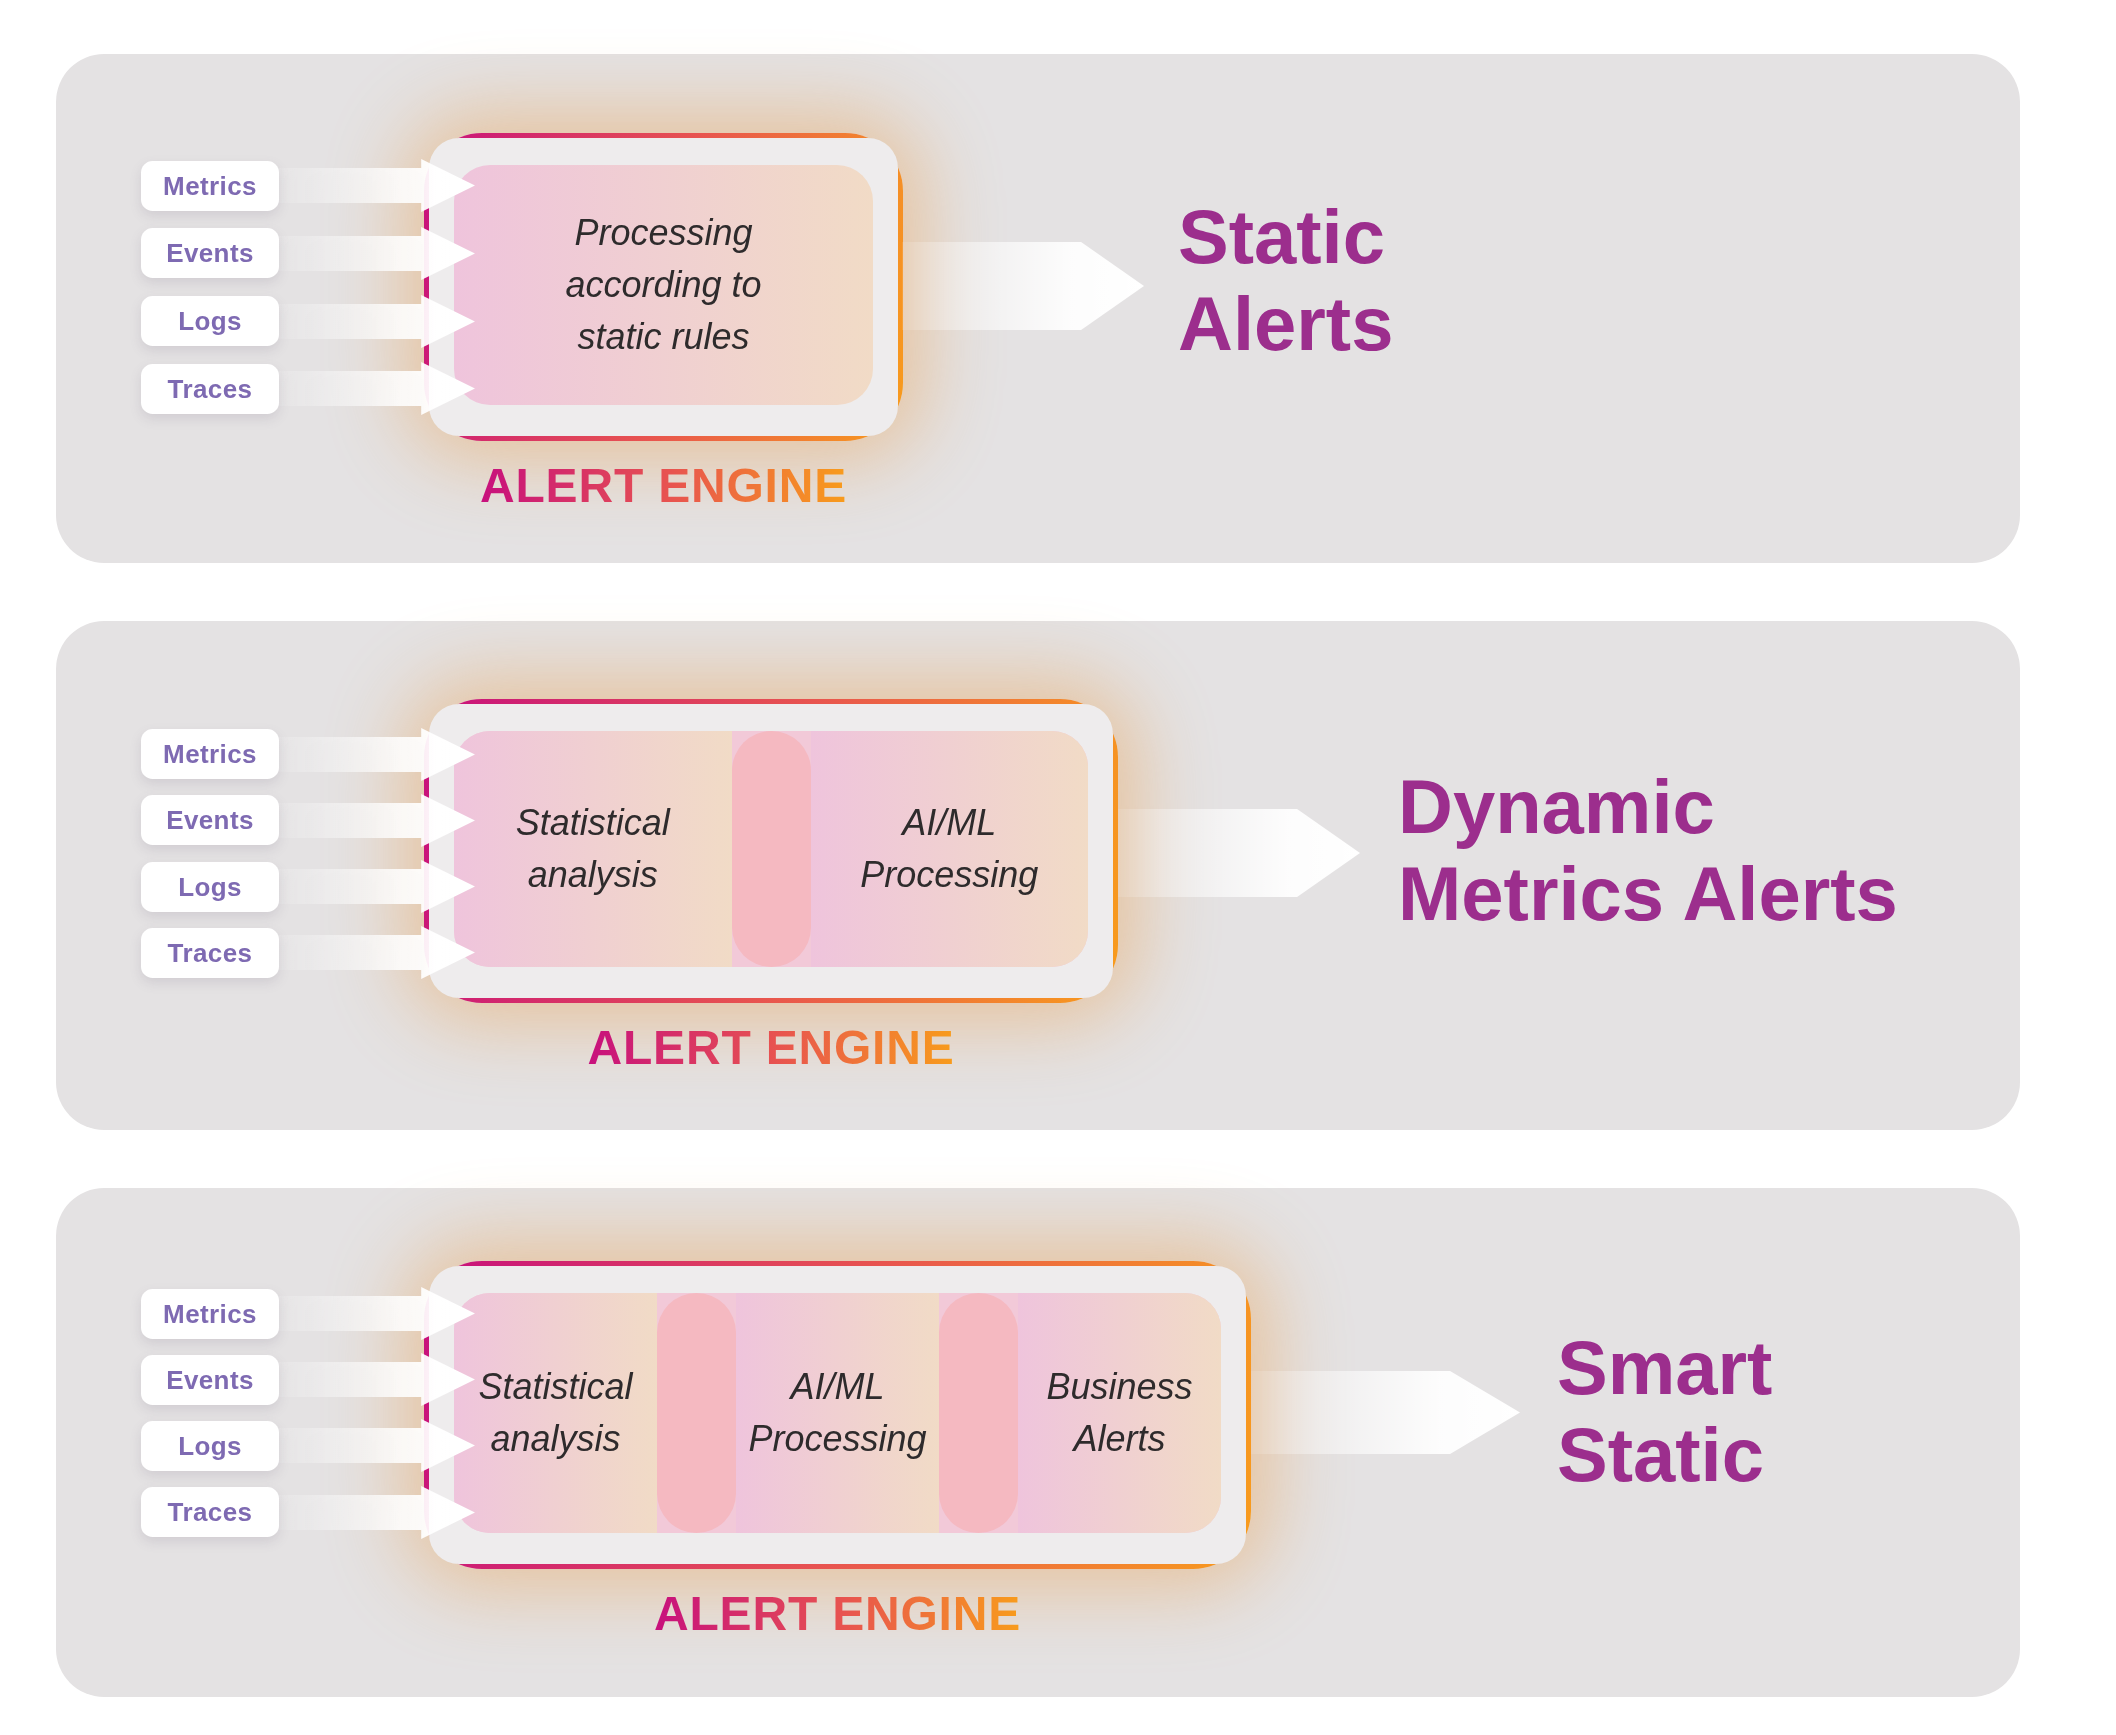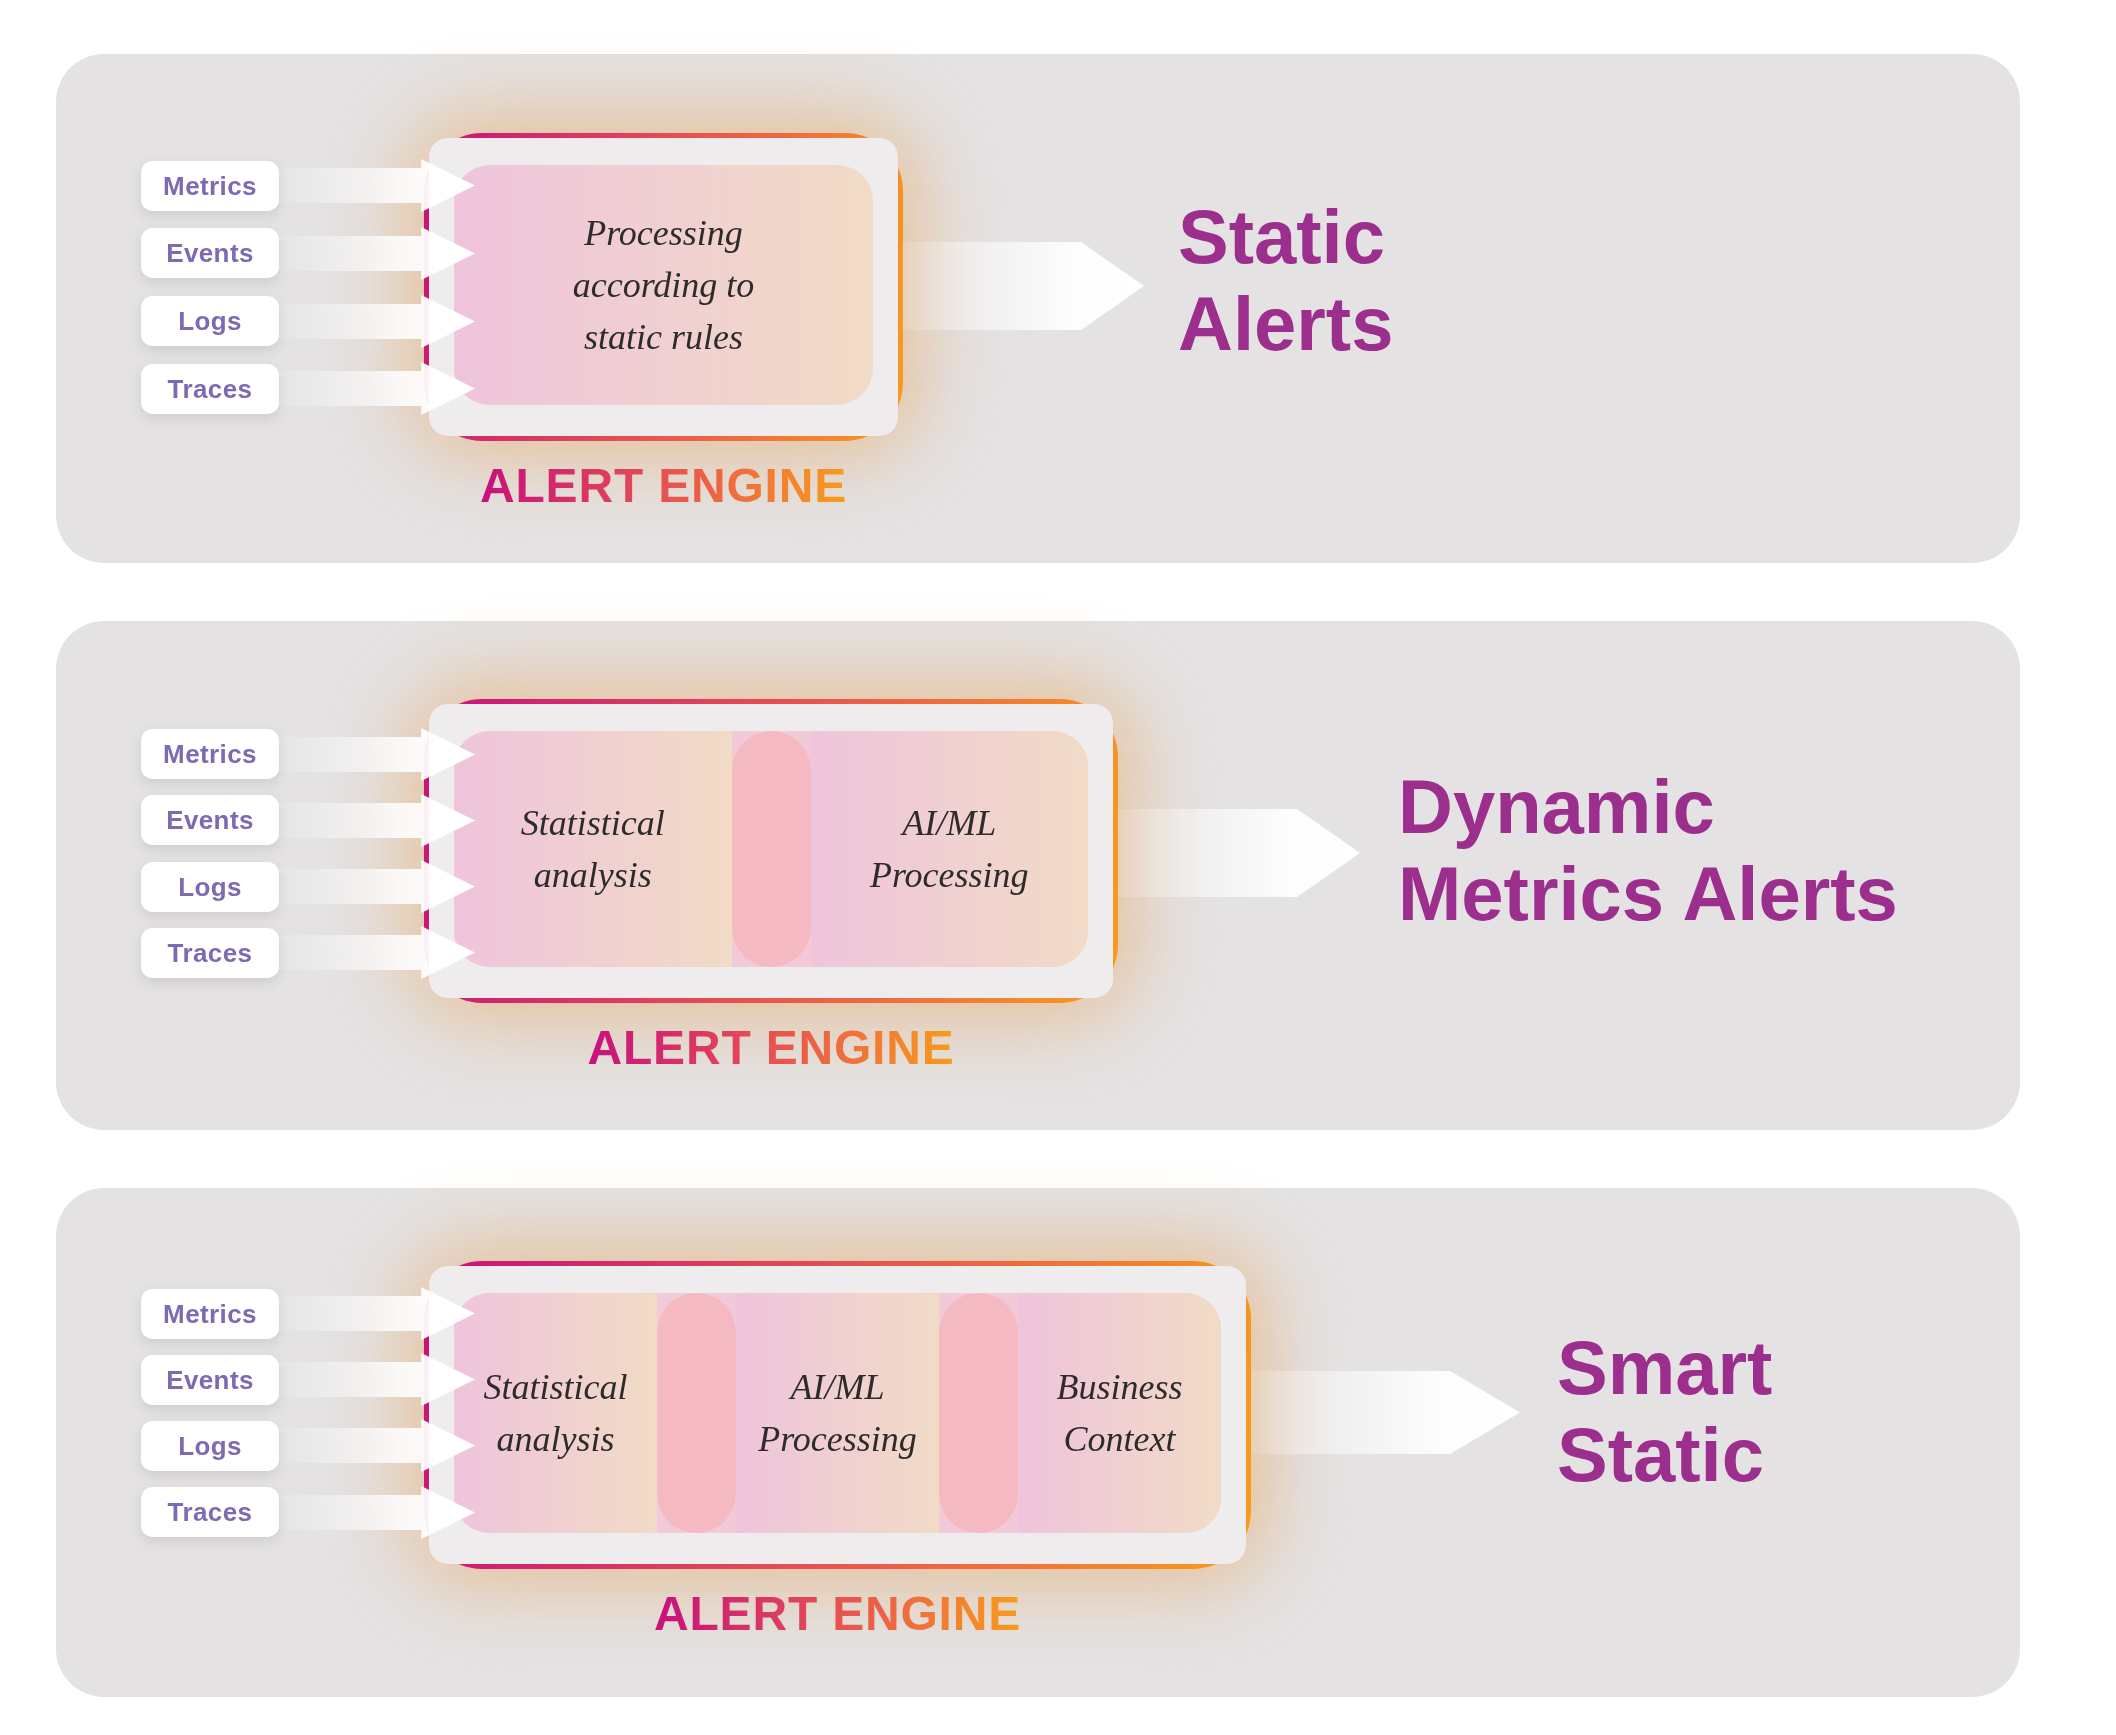--- a/index.html
+++ b/index.html
@@ -27,24 +27,23 @@
     clip-path:polygon(0 17%,74% 17%,74% 0,100% 50%,74% 100%,74% 83%,0 83%);
     filter:drop-shadow(0 6.6px 8.3px rgba(0,0,0,.06));
   }
   .engine{
     position:absolute;border-radius:58px;padding:5px;box-sizing:border-box;
     background:linear-gradient(100deg,var(--gradient_start) 0%,var(--gradient_mid) 52%,var(--gradient_end) 100%);
     box-shadow:0 0 74px 21.5px rgba(234,152,64,.42);
     z-index:2;
   }
   .engine-inner{
-    width:100%;height:100%;box-sizing:border-box;border-radius:19px;
+    width:100%;height:100%;box-sizing:border-box;border-radius:30px;
     background:var(--engine_interior);
     padding:27px 25px 31px 25px;
-    font-family:Liberation Serif, serif;
   }
   .engine-flex{
     display:flex;width:100%;height:100%;border-radius:36px;overflow:hidden;
     background:#f2c9d8;
   }
   .section{
     flex:1;display:flex;align-items:center;justify-content:center;
     background:linear-gradient(90deg,var(--section_bg_start),var(--section_bg_end));
   }
   .section span{
@@ -146,21 +145,21 @@
 analysis</span>
             </div>
           <div class="divider"></div>
           <div class="section">
               <span>AI/ML
 Processing</span>
             </div>
           <div class="divider"></div>
           <div class="section">
               <span>Business
-Context</span>
+Alerts</span>
             </div>
         </div>
       </div>
       <div class="engine-label">ALERT ENGINE</div>
     </div>
     <div class="out-arrow" style="left:1195px;top:183px;width:269px;height:83px"></div>
     <h2 class="title" style="left:1501px;top:137px">Smart
 Static</h2>
   </section>
 

